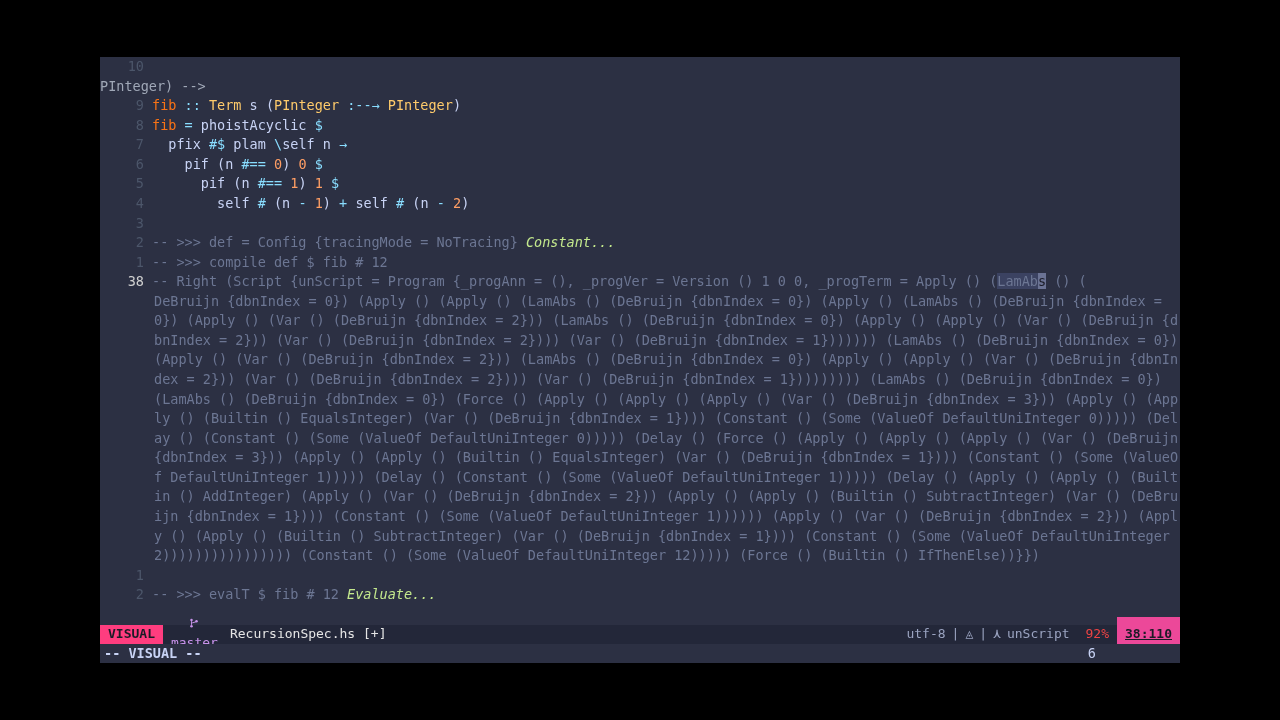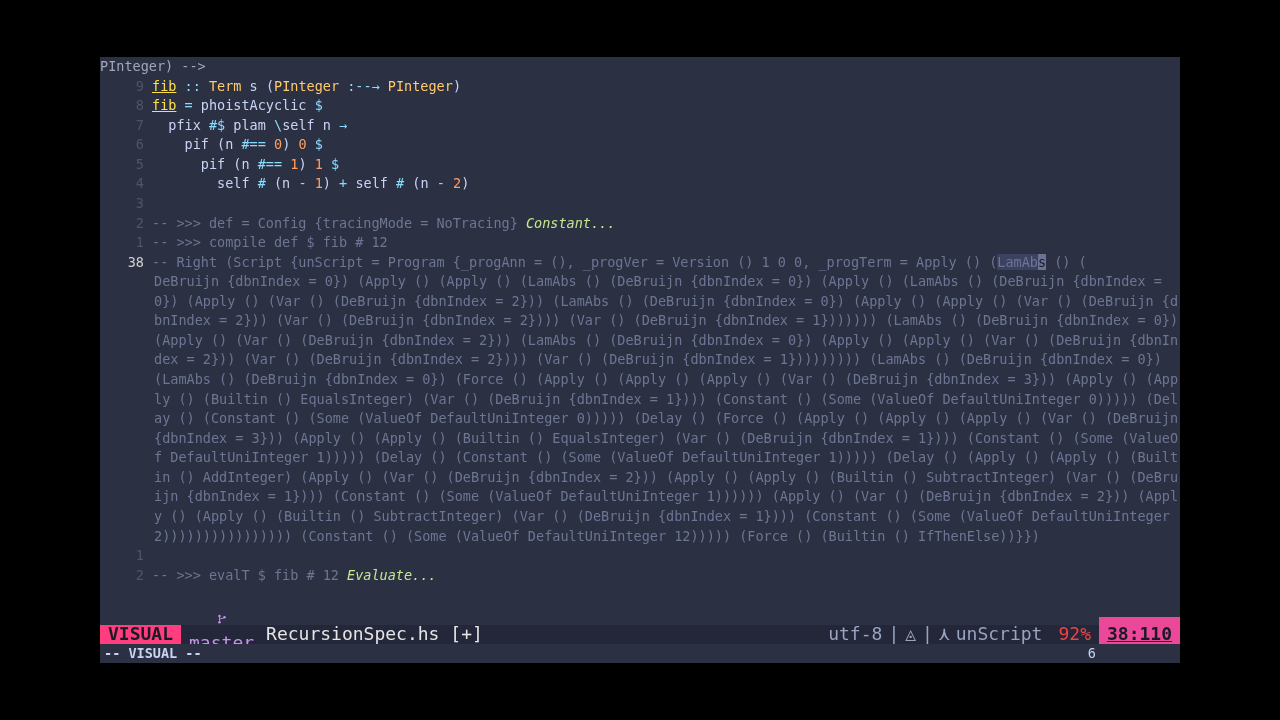--- a/index.html
+++ b/index.html
@@ -50,42 +50,42 @@
     flex: 1;
     overflow: hidden;
   }
   .wrap-content {
     white-space: pre-wrap;
     word-break: break-all;
     padding-left: 54px;
     color: #6c7693;
     overflow: hidden;
   }
-  .fn { color: #fde047; text-decoration: underline; }
+  .fn { color: #f97316; }
   .ty { color: #ffcb6b; }
   .op { color: #89ddff; }
   .num { color: #ff9e64; }
   .cm { color: #6c7693; }
   .id { color: #c8d3f5; }
   .punc { color: #c8d3f5; }
   .arrow { color: #89ddff; }
   .action { color: #c3e88d; font-style: italic; }
   .sel { background: #3b4261; }
   .cursor-sel { background: #6b7394; color: #1a1b26; }
   
   .statusline {
     position: absolute;
     left: 0;
     bottom: 19px;
     width: 100%;
     height: 19px;
     background: #232739;
     display: flex;
     align-items: center;
-    font-size: 18px;
+    font-size: 13px;
   }
   .sl-mode {
     background: #ff3d7f;
     color: #1a1b26;
     font-weight: bold;
     padding: 0 8px;
     height: 100%;
     display: flex;
     align-items: center;
   }
@@ -144,20 +144,25 @@
     height: 12px;
   }
 </style>
 </head>
 <body>
 
 <div class="editor">
   <div class="code-area">
 
     
+    <div class="line">
+      <div class="sign"></div>
+      <div class="gutter">10</div>
+      <div class="content"></div>
+    </div>
 
      PInteger) --&gt;
     <div class="line">
       <div class="sign"></div>
       <div class="gutter">9</div>
       <div class="content"><span class="fn">fib</span> <span class="op">::</span> <span class="ty">Term</span> <span class="id">s</span> <span class="punc">(</span><span class="ty">PInteger</span> <span class="arrow">:--→</span> <span class="ty">PInteger</span><span class="punc">)</span></div>
     </div>
 
     
     <div class="line">

